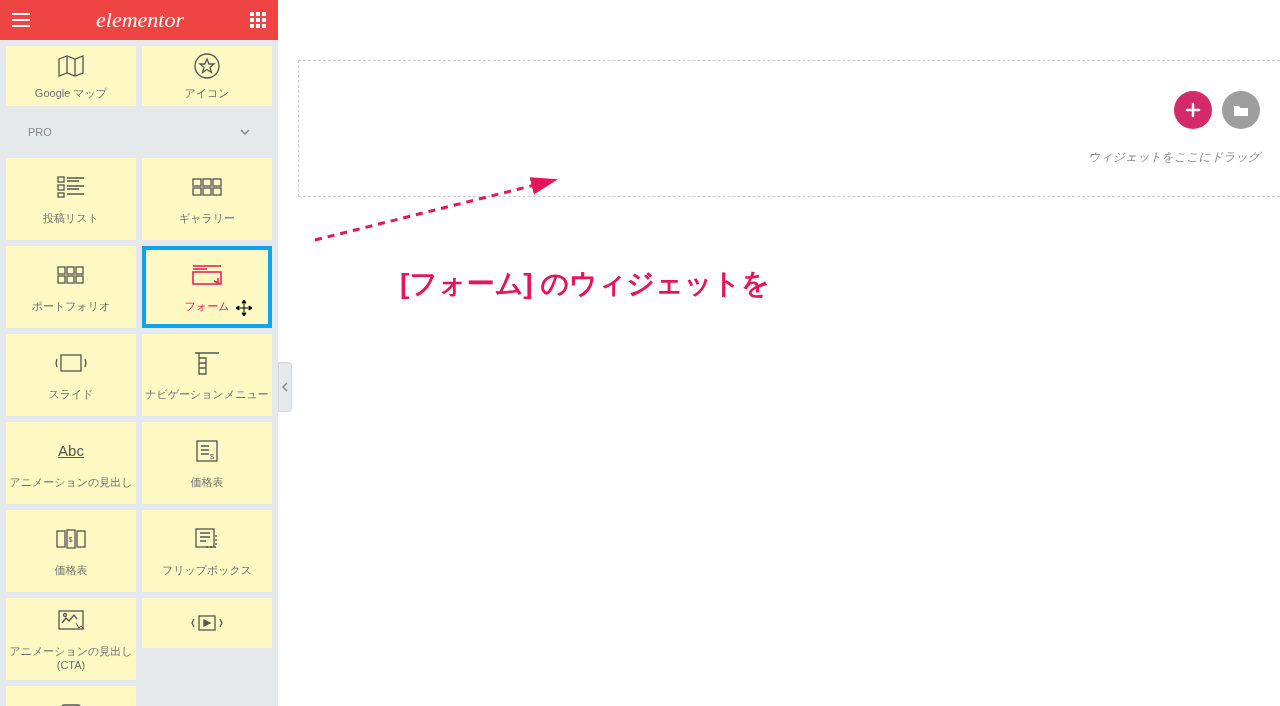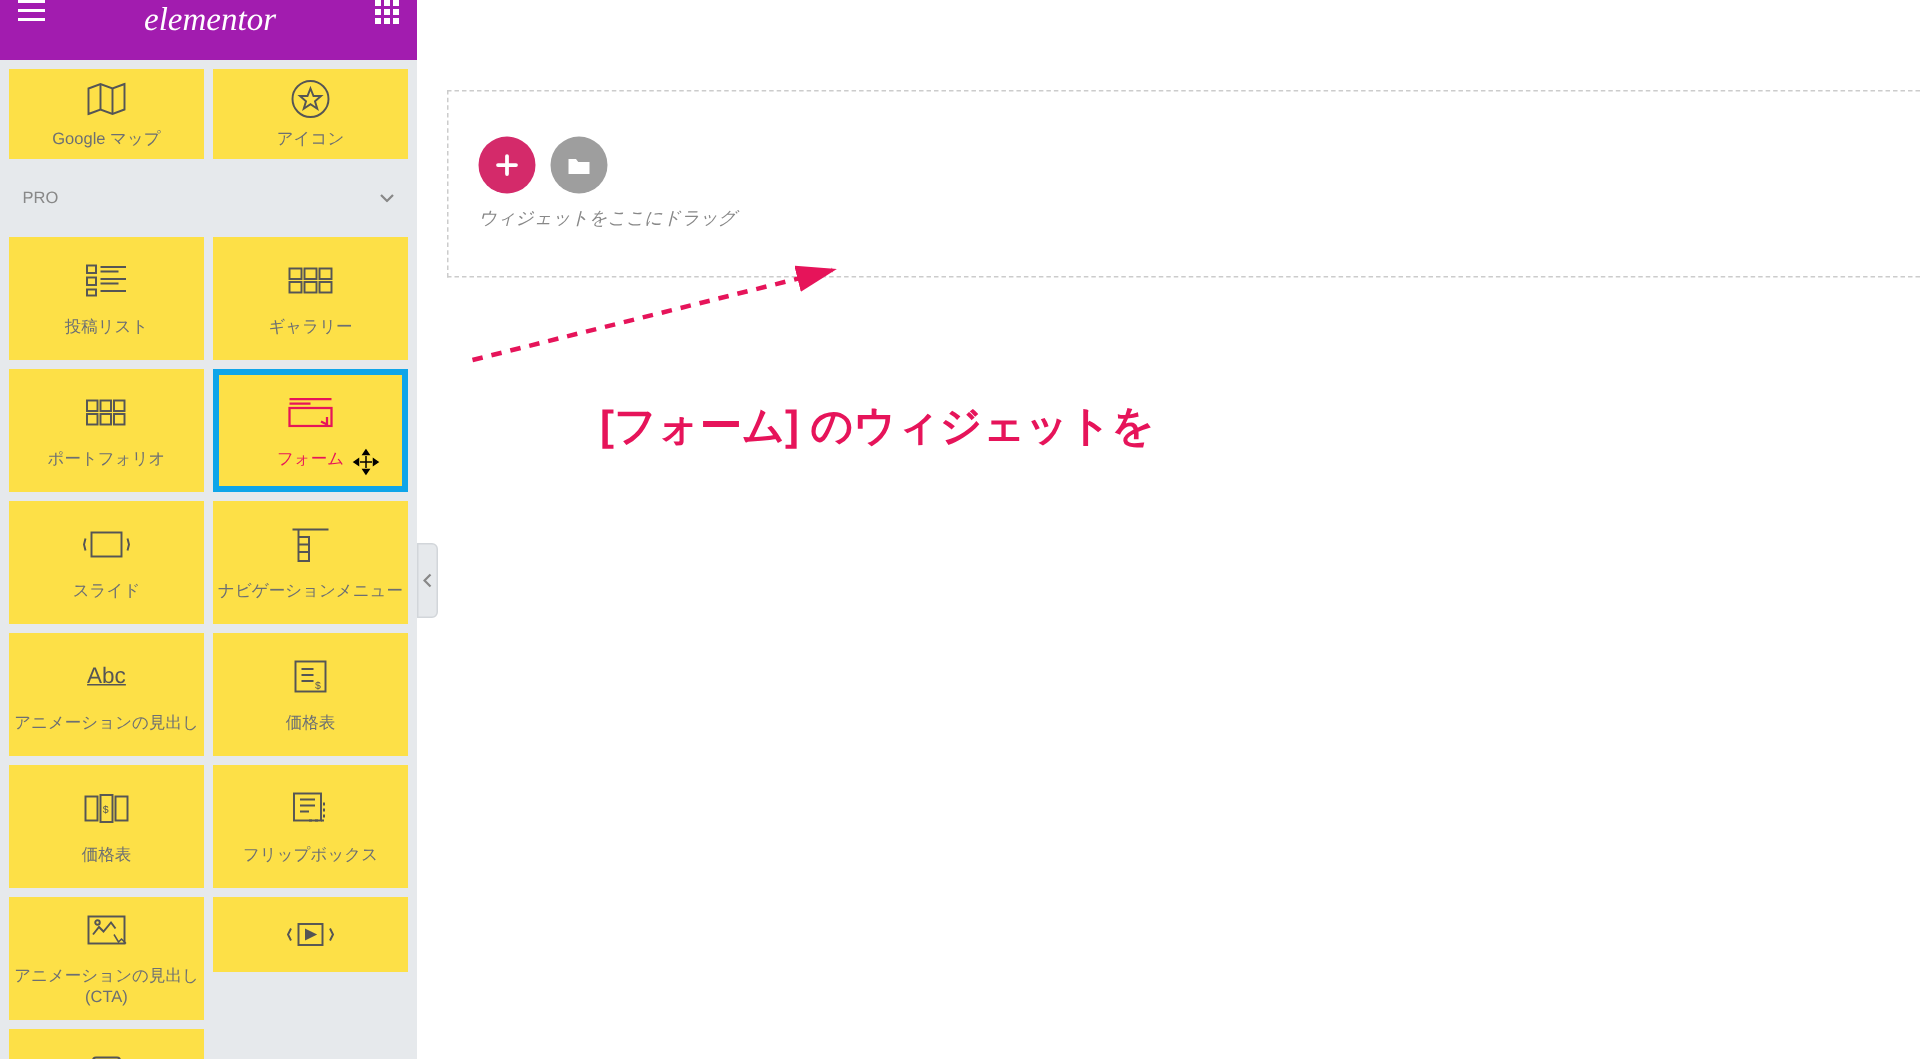--- a/index.html
+++ b/index.html
@@ -1,38 +1,38 @@
 <!DOCTYPE html>
 <html><head>
 <meta charset="utf-8">
 <style>
 * { margin: 0; padding: 0; box-sizing: border-box; }
 body { font-family: -apple-system, BlinkMacSystemFont, "Segoe UI", sans-serif; background: #fff; width: 1280px; height: 706px; overflow: hidden; position: relative; }
 
-.header { height: 40px; background: #a21caf; display: flex; align-items: flex-start; justify-content: space-between; padding: 0 12px; width: 278px; }
+.header { height: 40px; background: #ef4444; display: flex; align-items: center; justify-content: space-between; padding: 0 12px; width: 278px; }
 .header .menu-icon, .header .grid-icon { color: #fff; cursor: pointer; display: flex; align-items: center; }
 .header .logo { color: #fff; font-family: cursive; font-size: 22px; font-weight: 500; font-style: italic; }
 
 .sidebar { width: 278px; height: 706px; background: #e6e9ec; overflow-y: auto; position: relative; }
 .sidebar::-webkit-scrollbar { width: 6px; }
 .sidebar::-webkit-scrollbar-thumb { background: #aaa; border-radius: 3px; }
 
 .widget-grid { display: grid; grid-template-columns: 1fr 1fr; gap: 6px; padding: 6px; }
-.widget-item { background: #fde047; height: 82px; display: flex; flex-direction: column; align-items: center; justify-content: center; cursor: grab; gap: 10px; position: relative; }
+.widget-item { background: #fef9c3; height: 82px; display: flex; flex-direction: column; align-items: center; justify-content: center; cursor: grab; gap: 10px; position: relative; }
 .widget-item .icon { height: 28px; display: flex; align-items: center; justify-content: center; color: #555; text-align: center; }
 .widget-item .label { font-size: 11px; color: #6c6f73; text-align: center; line-height: 1.3; }
 .widget-item.row-top { height: 60px; justify-content: flex-start; padding-top: 6px; gap: 6px; }
 .widget-item.highlighted { border: 4px solid #0ea5e9; color: #e6145a; }
 .widget-item.highlighted .icon { color: #e6145a; }
 .widget-item.highlighted .label { color: #e6145a; }
 
-.section-header { padding: 14px 15px; font-size: 11px; color: #888; display: flex; justify-content: space-between; align-items: center; cursor: pointer; }
+.section-header { padding: 14px 28px; font-size: 11px; color: #888; display: flex; justify-content: space-between; align-items: center; cursor: pointer; }
 
 .canvas { position: absolute; left: 298px; top: 60px; right: 0; }
-.dropzone { border: 1.5px dashed #ccc; border-right: none; padding: 30px 20px 30px; display: flex; flex-direction: column; align-items: flex-start; gap: 8px; }
+.dropzone { border: 1.5px dashed #ccc; border-right: none; padding: 30px 20px 30px; display: flex; flex-direction: column; align-items: flex-end; gap: 20px; }
 .dropzone-actions { display: flex; gap: 10px; }
 .action-btn { width: 38px; height: 38px; border-radius: 50%; display: flex; align-items: center; justify-content: center; cursor: pointer; color: #fff; font-size: 18px; }
 .action-add { background: #d42a6a; }
 .action-folder { background: #9e9e9e; }
 .dropzone-hint { font-size: 12px; color: #888; font-style: italic; }
 
 .collapse-handle { position: absolute; left: 278px; top: 362px; width: 14px; height: 50px; background: #e6e9ec; border: 1px solid #d2d6da; border-radius: 0 4px 4px 0; display: flex; align-items: center; justify-content: center; color: #888; cursor: pointer; }
 
 .annotation-arrow { position: absolute; left: 310px; top: 170px; }
 .annotation-text { position: absolute; left: 400px; top: 265px; font-size: 28px; font-weight: 700; color: #e6145a; text-shadow: -1px -1px 0 #fff, 1px -1px 0 #fff, -1px 1px 0 #fff, 1px 1px 0 #fff, -2px 0 0 #fff, 2px 0 0 #fff, 0 -2px 0 #fff, 0 2px 0 #fff; line-height: 1.35; text-align: center; }

